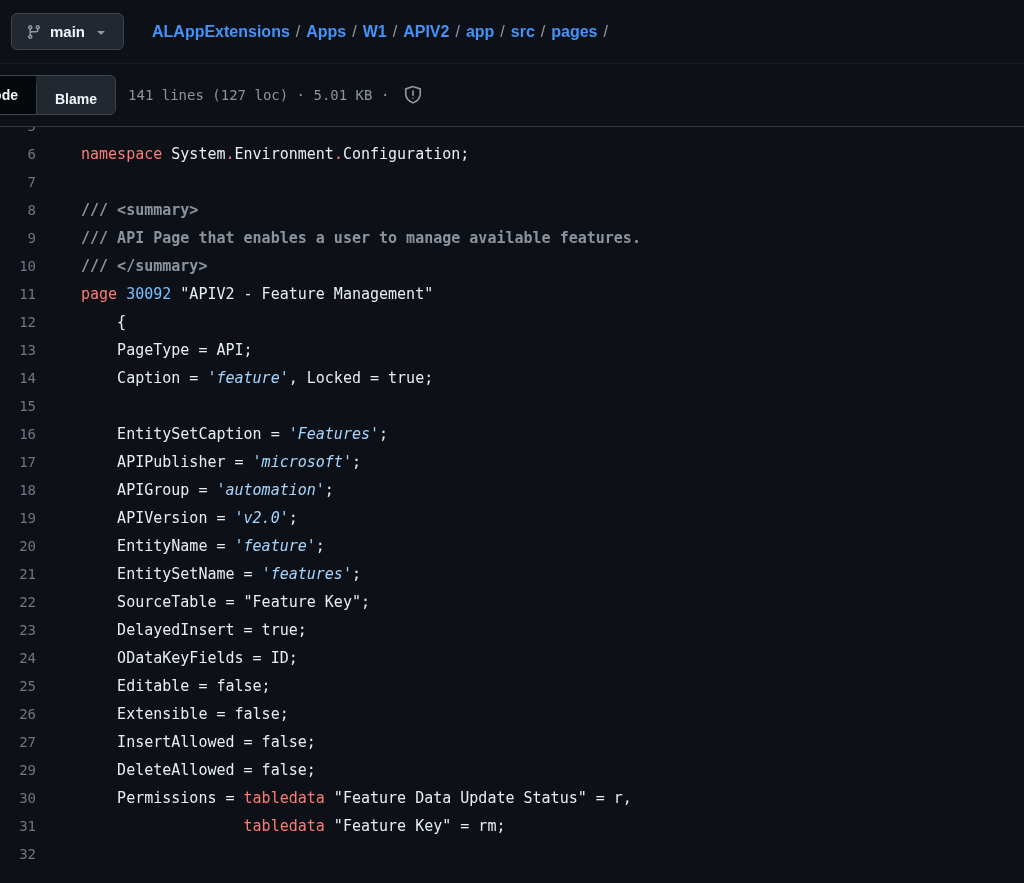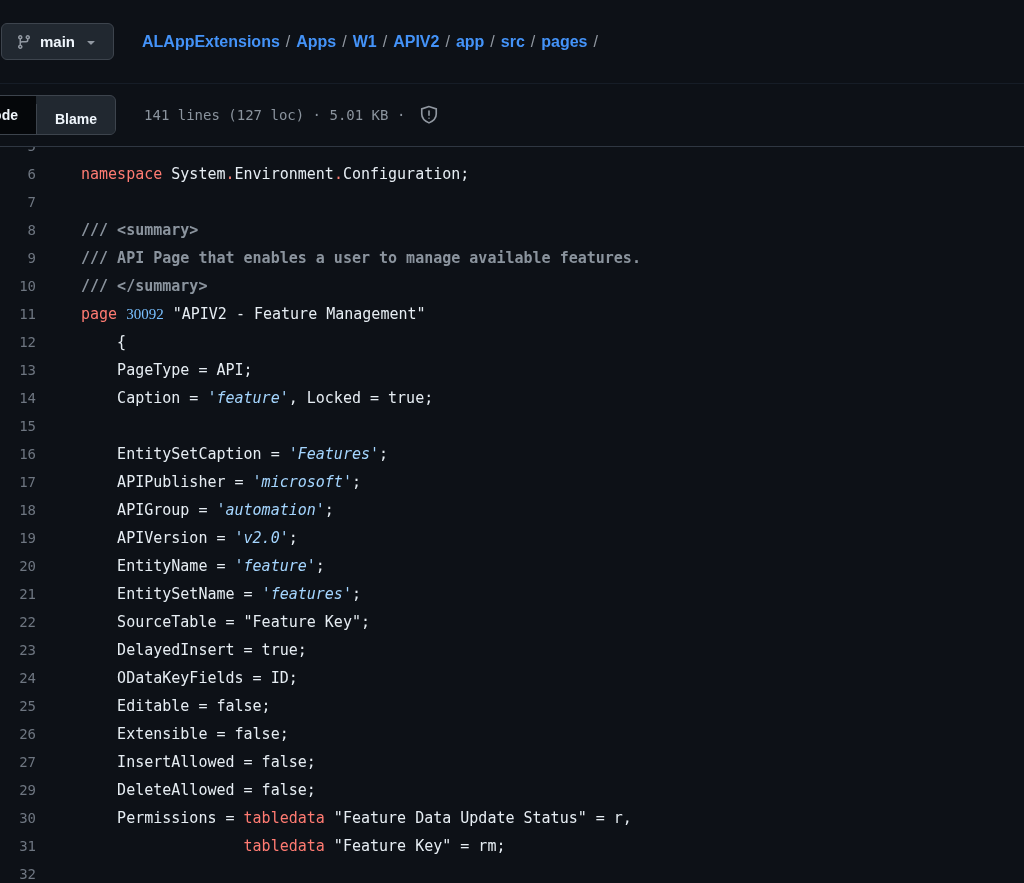--- a/index.html
+++ b/index.html
@@ -18,21 +18,21 @@
   html,body{margin:0;padding:0;}
   body{
     width:1024px;height:883px;overflow:hidden;
     background:var(--bg);
     font-family:"Liberation Sans",sans-serif;
     color:var(--text);
   }
   
   .top-bar{
     display:flex;align-items:center;gap:16px;
-    height:84px;padding:0 16px 0 1px;
+    height:64px;padding:0 16px 0 11px;
     border-bottom:1px solid #161d27;
   }
   .branch-btn{
     display:inline-flex;align-items:center;gap:8px;
     background:#212830;border:1px solid var(--border);border-radius:6px;
     padding:9px 14px;color:#f0f6fc;font-weight:700;font-size:15px;
     font-family:"Liberation Sans",sans-serif;cursor:pointer;
   }
   .branch-btn svg{display:block;}
   .breadcrumb{display:flex;align-items:center;font-size:16px;white-space:nowrap;}
@@ -51,40 +51,40 @@
     margin-left:-36px;background:#212830;flex:0 0 auto;
   }
   .seg{
     display:flex;align-items:center;padding:0 18px;
     font-size:14px;color:#f0f6fc;font-weight:600;cursor:pointer;
     background:#212830;
   }
   .seg.active{background:#05070a;font-weight:700;}
   .seg + .seg{border-left:1px solid var(--border);margin-top:8px;}
   .file-info{
-    margin-left:28px;color:var(--cmt);
+    margin-left:12px;color:var(--cmt);
     font-family:"DejaVu Sans Mono","Liberation Mono",monospace;
     font-size:14px;
   }
   .shield{margin-left:14px;display:flex;align-items:center;cursor:pointer;}
   
   .code-area{
     height:756px;overflow:hidden;
     font-family:"DejaVu Sans Mono","Liberation Mono",monospace;
     font-size:15px;
   }
   .line{display:flex;height:28px;line-height:28px;}
   .line:first-child{margin-top:-15px;}
   .ln{
     flex:0 0 36px;text-align:right;color:var(--lnum);
     font-size:14px;user-select:none;cursor:pointer;
   }
   .lc{white-space:pre;padding-left:45px;color:var(--text);}
   .tok-kw{color:var(--kw);}
-  .tok-num{color:var(--num);font-family:Liberation Serif, serif;}
+  .tok-num{color:var(--num);}
   .tok-str{color:var(--str);font-style:italic;}
   .tok-cmt{color:var(--cmt);font-weight:bold;}
   .tok-pl{color:var(--text);}
 </style>
 </head>
 <body>
 
 <header class="top-bar">
   <button class="branch-btn">
     <span>

